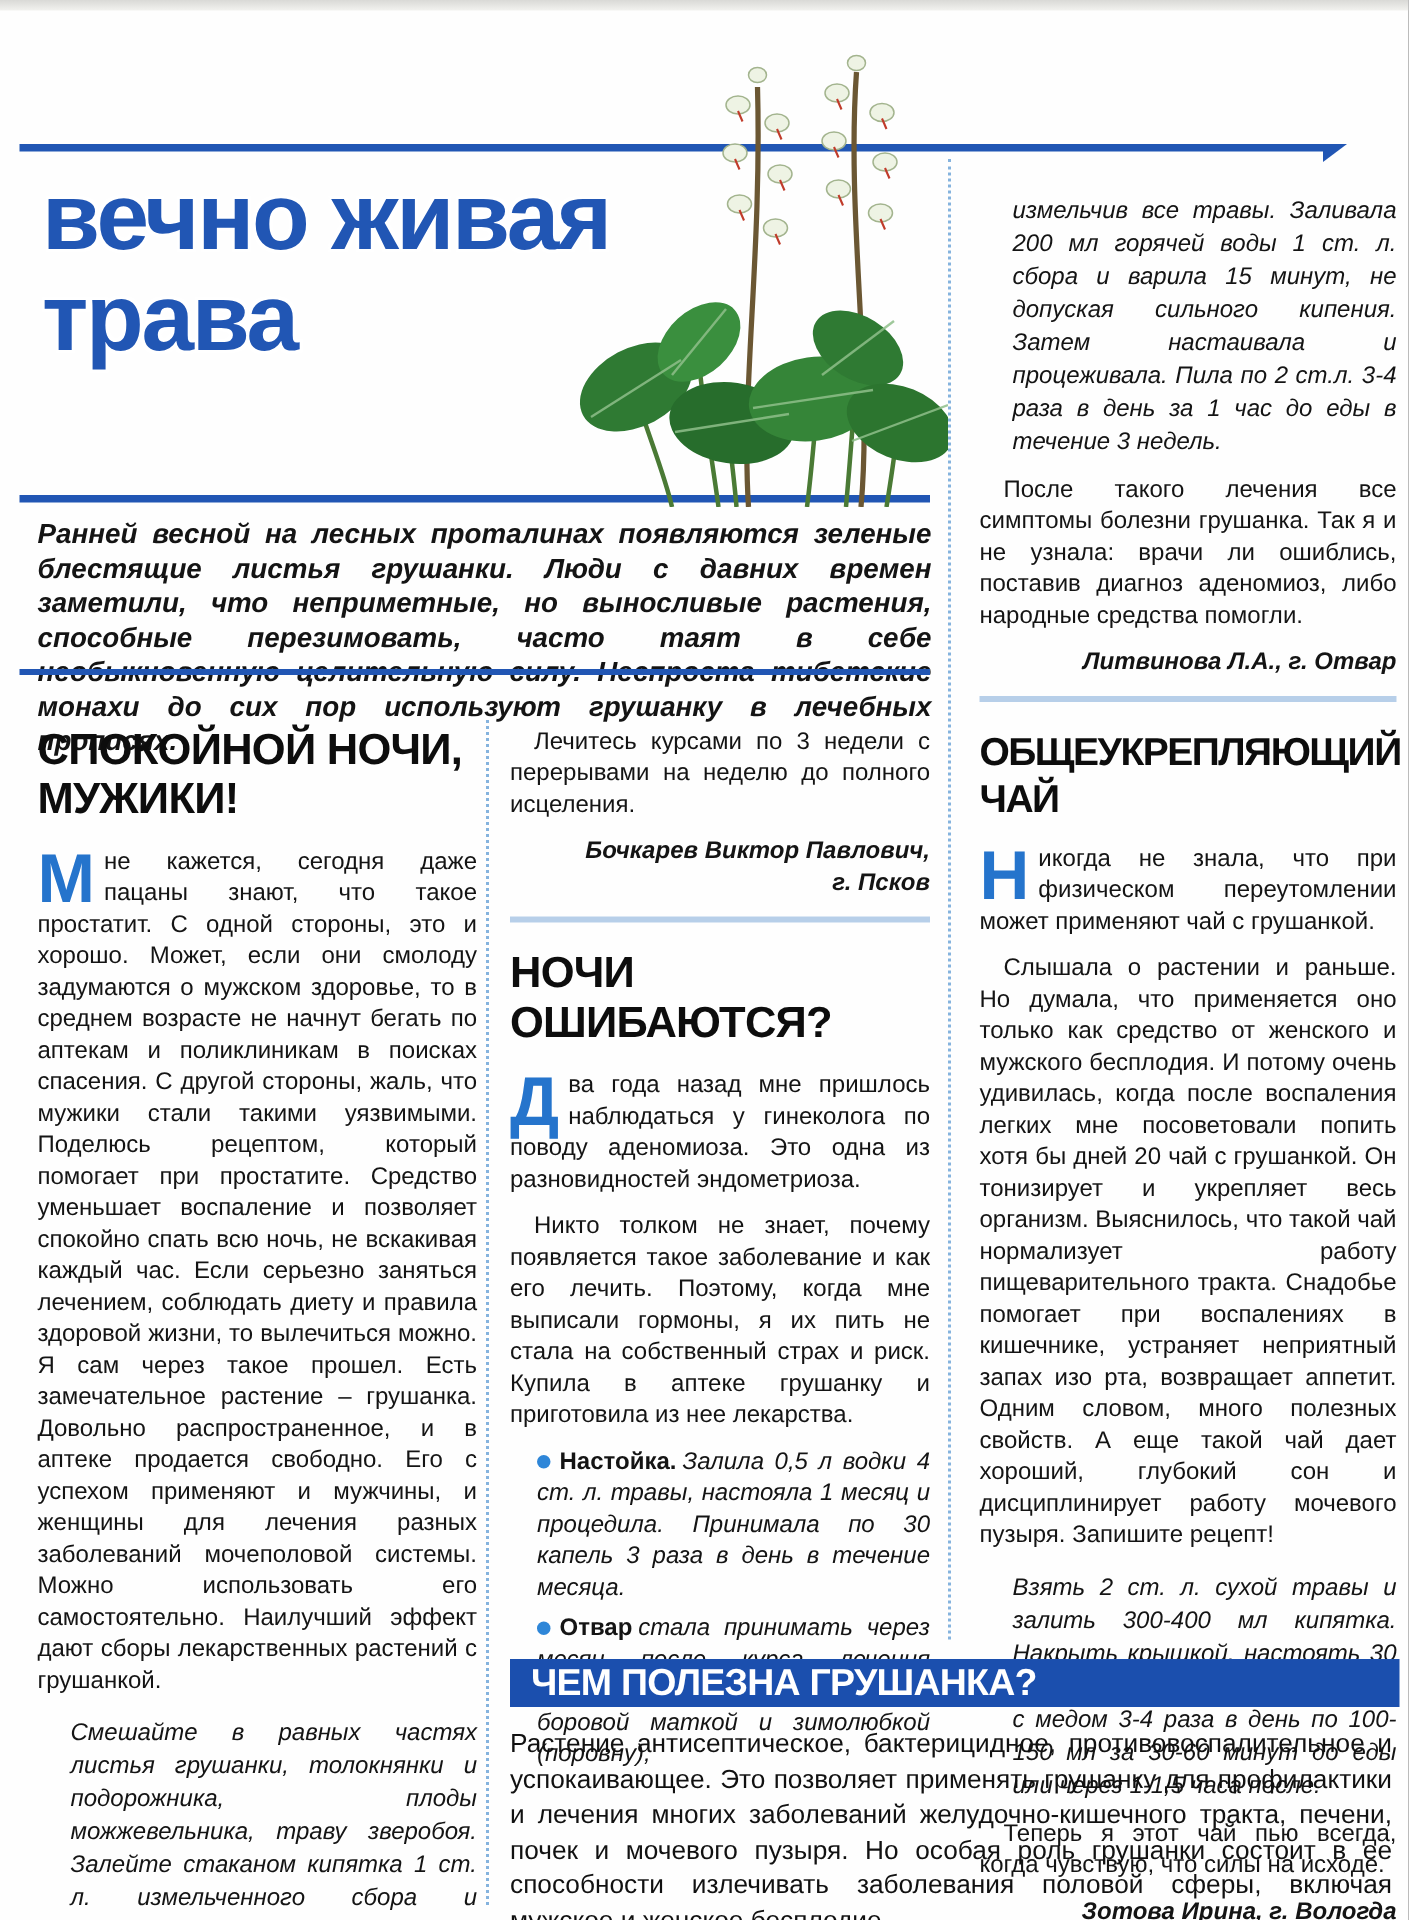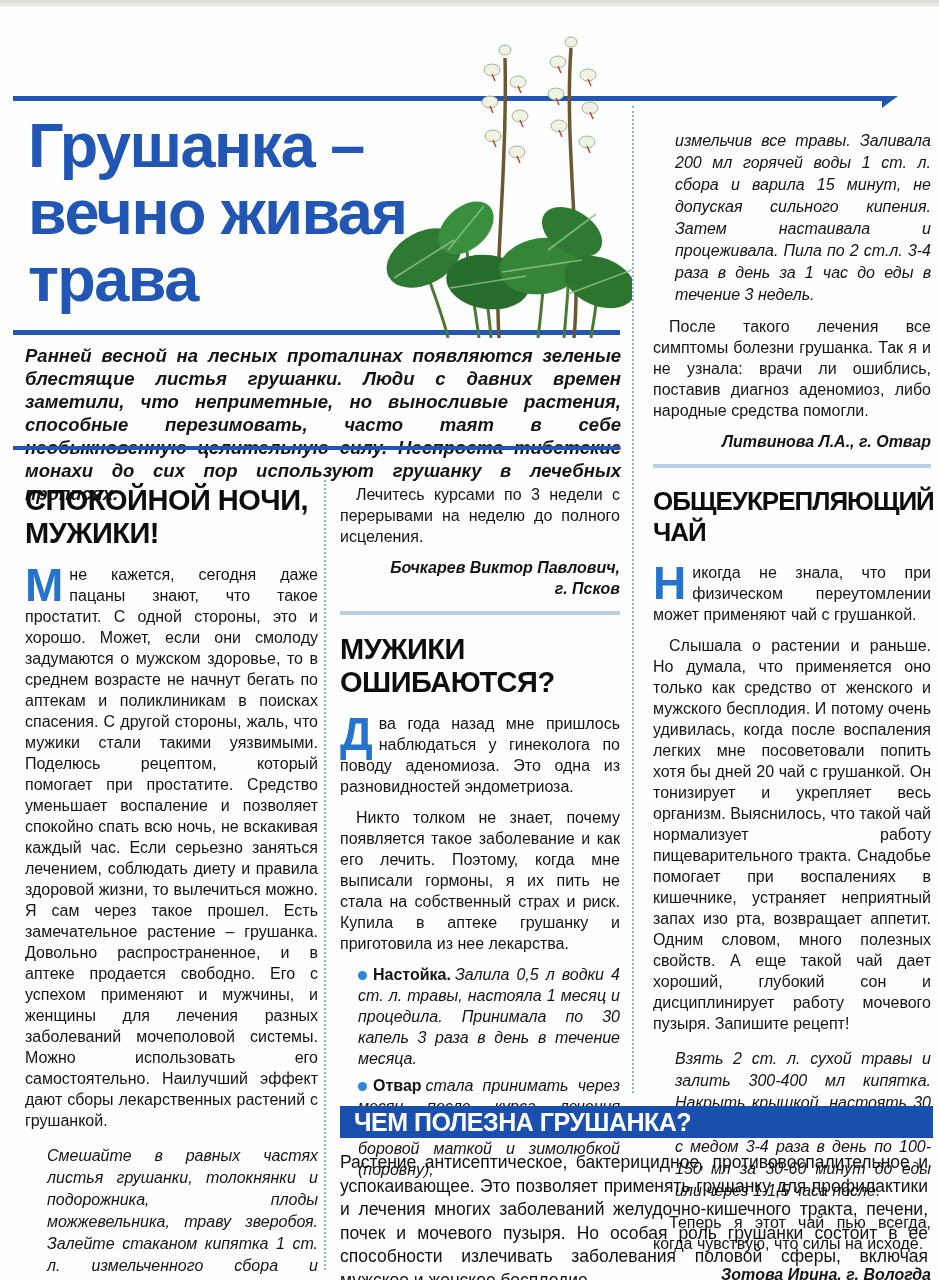--- a/index.html
+++ b/index.html
@@ -126,21 +126,20 @@
           <path d="M82,230 L118,186"></path>
           <path d="M84,268 L160,256"></path>
         <path d="M136,252 L216,240"></path>
           <path d="M182,230 L230,194"></path>
           <path d="M202,274 L266,250"></path>
       </g>
     </g>
   </svg>
 
   <div class="title">
-    <div>Грушанка –</div>
     <div>вечно живая</div>
     <div>трава</div>
   </div>
 
   <div class="rule rule-mid"></div>
   <div class="lead">Ранней весной на лесных проталинах появляются зеленые блестящие листья грушанки. Люди с давних времен заметили, что неприметные, но выносливые растения, способные перезимовать, часто таят в себе необыкновенную целительную силу. Неспроста тибетские монахи до сих пор используют грушанку в лечебных прописях.</div>
   <div class="rule rule-lead"></div>
 
   <div class="vdot vdot1"></div>
   <div class="vdot vdot2"></div>
@@ -155,21 +154,21 @@
   </div>
 
   <div class="col col2">
     <p class="ind">Лечитесь курсами по 3 недели с перерывами на неделю до полного исцеления.</p>
     <div class="sig">
       <span>Бочкарев Виктор Павлович,</span><br>
       <span>г. Псков</span>
     </div>
     <div class="sect-div"></div>
     <h2>
-      <span>МУЖИКИ</span><br>
+      <span>НОЧИ</span><br>
       <span>ОШИБАЮТСЯ?</span>
     </h2>
     <p><span class="dropcap">Д</span><span>ва года назад мне пришлось наблюдаться у гинеколога по поводу аденомиоза. Это одна из разновидностей эндометриоза.</span></p>
     <p class="ind">Никто толком не знает, почему появляется такое заболевание и как его лечить. Поэтому, когда мне выписали гормоны, я их пить не стала на собственный страх и риск. Купила в аптеке грушанку и приготовила из нее лекарства.</p>
     <div class="bullet">
       <span class="dot"></span><b>Настойка.</b><span>Залила 0,5 л водки 4 ст. л. травы, настояла 1 месяц и процедила. Принимала по 30 капель 3 раза в день в течение месяца.</span>
     </div>
     <div class="bullet">
       <span class="dot"></span><b>Отвар</b><span>стала принимать через месяц после курса лечения настойкой. Смешала грушанку с боровой маткой и зимолюбкой (поровну),</span>
     </div>

